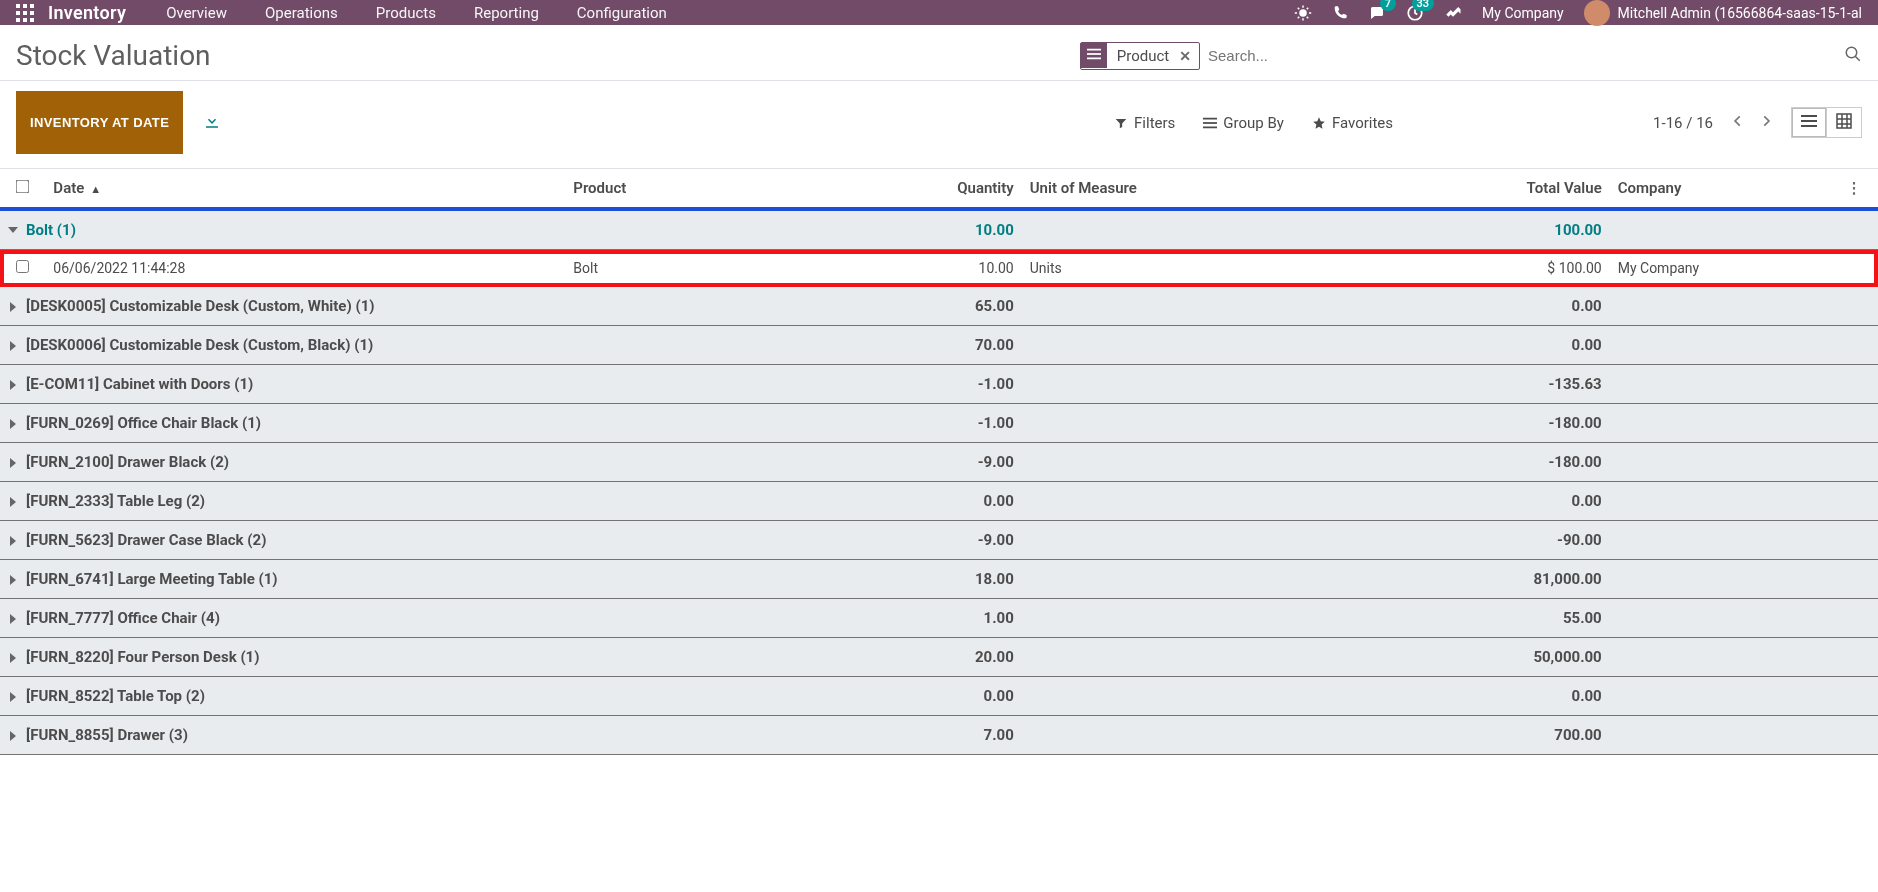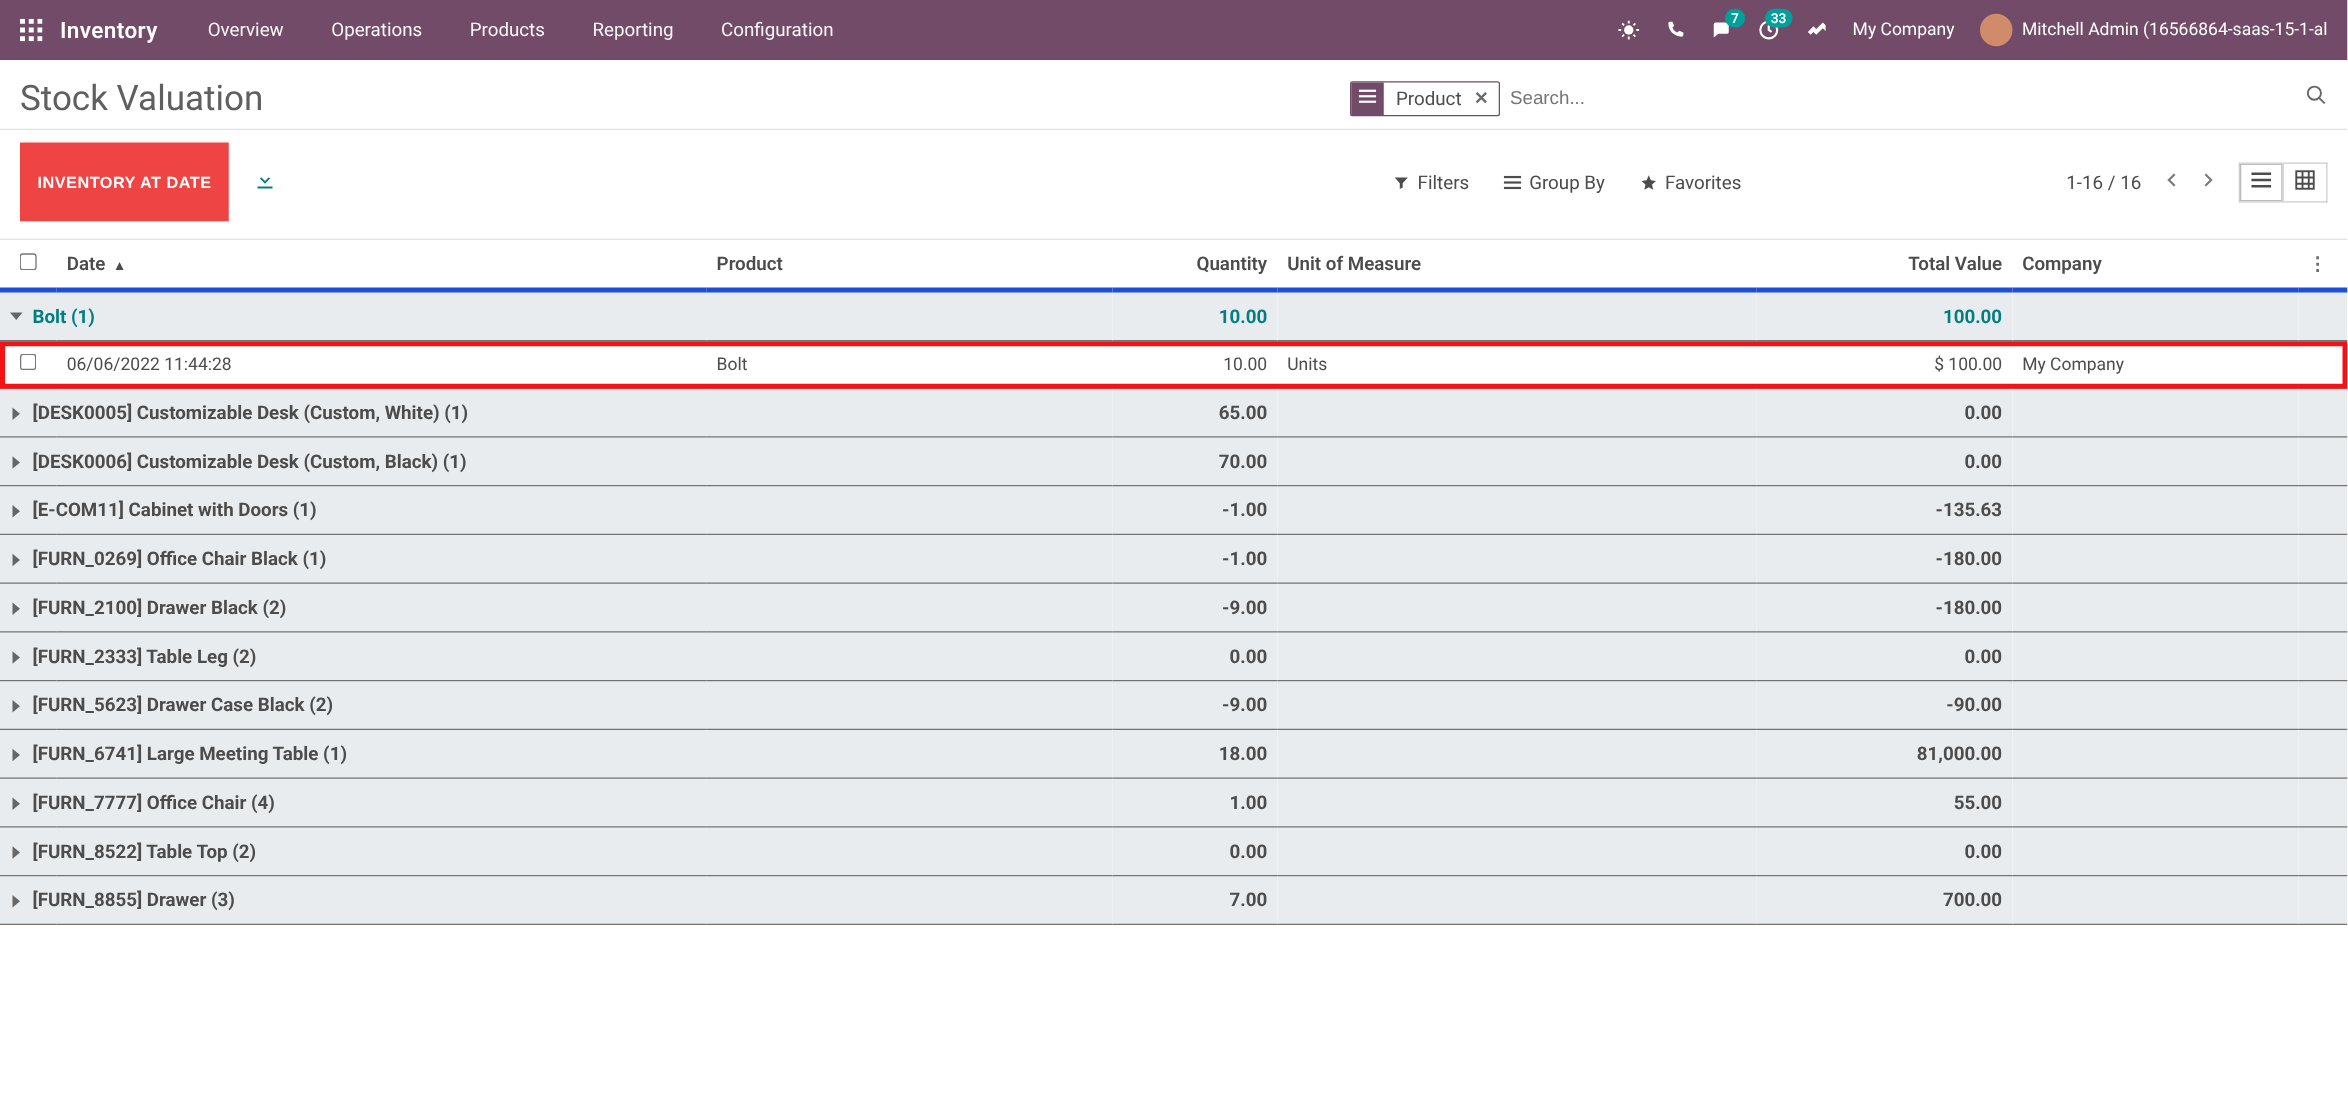--- a/index.html
+++ b/index.html
@@ -1,18 +1,18 @@
 <!DOCTYPE html>
 <html><head>
 <meta charset="utf-8">
 <style>
   * { margin:0; padding:0; box-sizing:border-box; }
   body { font-family: -apple-system, BlinkMacSystemFont, "Segoe UI", Roboto, Helvetica, Arial, sans-serif; font-size:14px; color:#4c4c4c; background:#fff; width:1878px; }
   
-  .nav { height:48px; background:#714b67; color:#fff; display:flex; align-items:center; padding:0 16px; font-size:15px; }
+  .nav { height:25px; background:#714b67; color:#fff; display:flex; align-items:center; padding:0 16px; font-size:15px; }
   .nav .apps-icon { margin-right:14px; display:flex; cursor:pointer; }
   .nav .apps-icon svg { } 
   .nav .brand { font-size:18px; font-weight:600; margin-right:40px; letter-spacing:0.3px;}
   .nav .menu { display:flex; gap:38px; }
   .nav .menu a { color:#fff; opacity:.95; text-decoration:none; cursor:pointer; }
   .nav .spacer { flex:1; }
   .nav .right { display:flex; align-items:center; gap:20px; }
   .nav .right .item { position:relative; display:flex; align-items:center; cursor:pointer; }
   .nav .badge { position:absolute; top:-8px; right:-10px; background:#00a09d; color:#fff; font-size:11px; border-radius:10px; padding:1px 5px; line-height:13px; font-weight:600;}
   .nav .avatar { width:26px; height:26px; border-radius:50%; background:#d08c6a; display:inline-block; margin-right:8px; }
@@ -23,21 +23,21 @@
   .bc-title { font-size:28px; color:#5f5f5f; font-weight:400;}
   .search-wrap { margin-left:auto; display:flex; align-items:center; }
   .facet { display:flex; align-items:center; border:1px solid #714b67; border-radius:2px; }
   .facet-icon { background:#714b67; color:#fff; padding:4px 6px; }
   .facet-label { padding:4px 10px; color:#4c4c4c; font-size:15px;}
   .facet-close { padding:0 8px 0 0; color:#6b6b6b; cursor:pointer; font-size:14px; font-weight:bold;}
   .search-input { border:none; outline:none; font-size:15px; color:#0f766e; padding:4px 8px; width:640px; } 
   .search-mag { margin-left:auto; color:#7a7a7a; font-size:18px; }
   
   .cp2 { display:flex; align-items:center; padding:10px 16px 14px 16px; border-bottom:1px solid #dee2e6; }
-  .btn-primary { background:#ef4444; color:#fff; border:none; padding:24px 14px; font-weight:700; letter-spacing:0.4px; font-size:13px; cursor:pointer;}
+  .btn-primary { background:#a16207; color:#fff; border:none; padding:24px 14px; font-weight:700; letter-spacing:0.4px; font-size:13px; cursor:pointer;}
   .btn-icon { margin-left:20px; color:#017e84; cursor:pointer; }
   .cp2-mid { margin-left:auto; display:flex; align-items:flex-start; gap:28px; color:#4c4c4c; }
   .cp2-mid .flt { display:flex; align-items:center; gap:6px; cursor:pointer; font-size:15px; }
   .cp2-right { display:flex; align-items:center; gap:18px; margin-left:260px; }
   .pager { color:#4c4c4c; font-size:15px;}
   .pager-arrows { display:flex; gap:14px; color:#7a7a7a;}
   .pager-arrows span { cursor:pointer; }
   .view-switch { display:flex; }
   .vsw { border:1px solid #ccc; padding:5px 9px; cursor:pointer; color:#5f5f5f; }
   .vsw.active { background:#fff; box-shadow:inset 0 0 0 1px #bbb;}
@@ -322,20 +322,28 @@
       </tr>
       <tr class="group">
         <td class="name" colspan="3"><span class="caret-r"></span>[FURN_7777] Office Chair (4)</td>
         <td class="qty">1.00</td>
         <td></td>
         <td class="val">55.00</td>
         <td></td>
         <td></td>
       </tr>
       <tr class="group">
+        <td class="name" colspan="3"><span class="caret-r"></span>[FURN_8220] Four Person Desk (1)</td>
+        <td class="qty">20.00</td>
+        <td></td>
+        <td class="val">50,000.00</td>
+        <td></td>
+        <td></td>
+      </tr>
+      <tr class="group">
         <td class="name" colspan="3"><span class="caret-r"></span>[FURN_8522] Table Top (2)</td>
         <td class="qty">0.00</td>
         <td></td>
         <td class="val">0.00</td>
         <td></td>
         <td></td>
       </tr>
       <tr class="group">
         <td class="name" colspan="3"><span class="caret-r"></span>[FURN_8855] Drawer (3)</td>
         <td class="qty">7.00</td>

